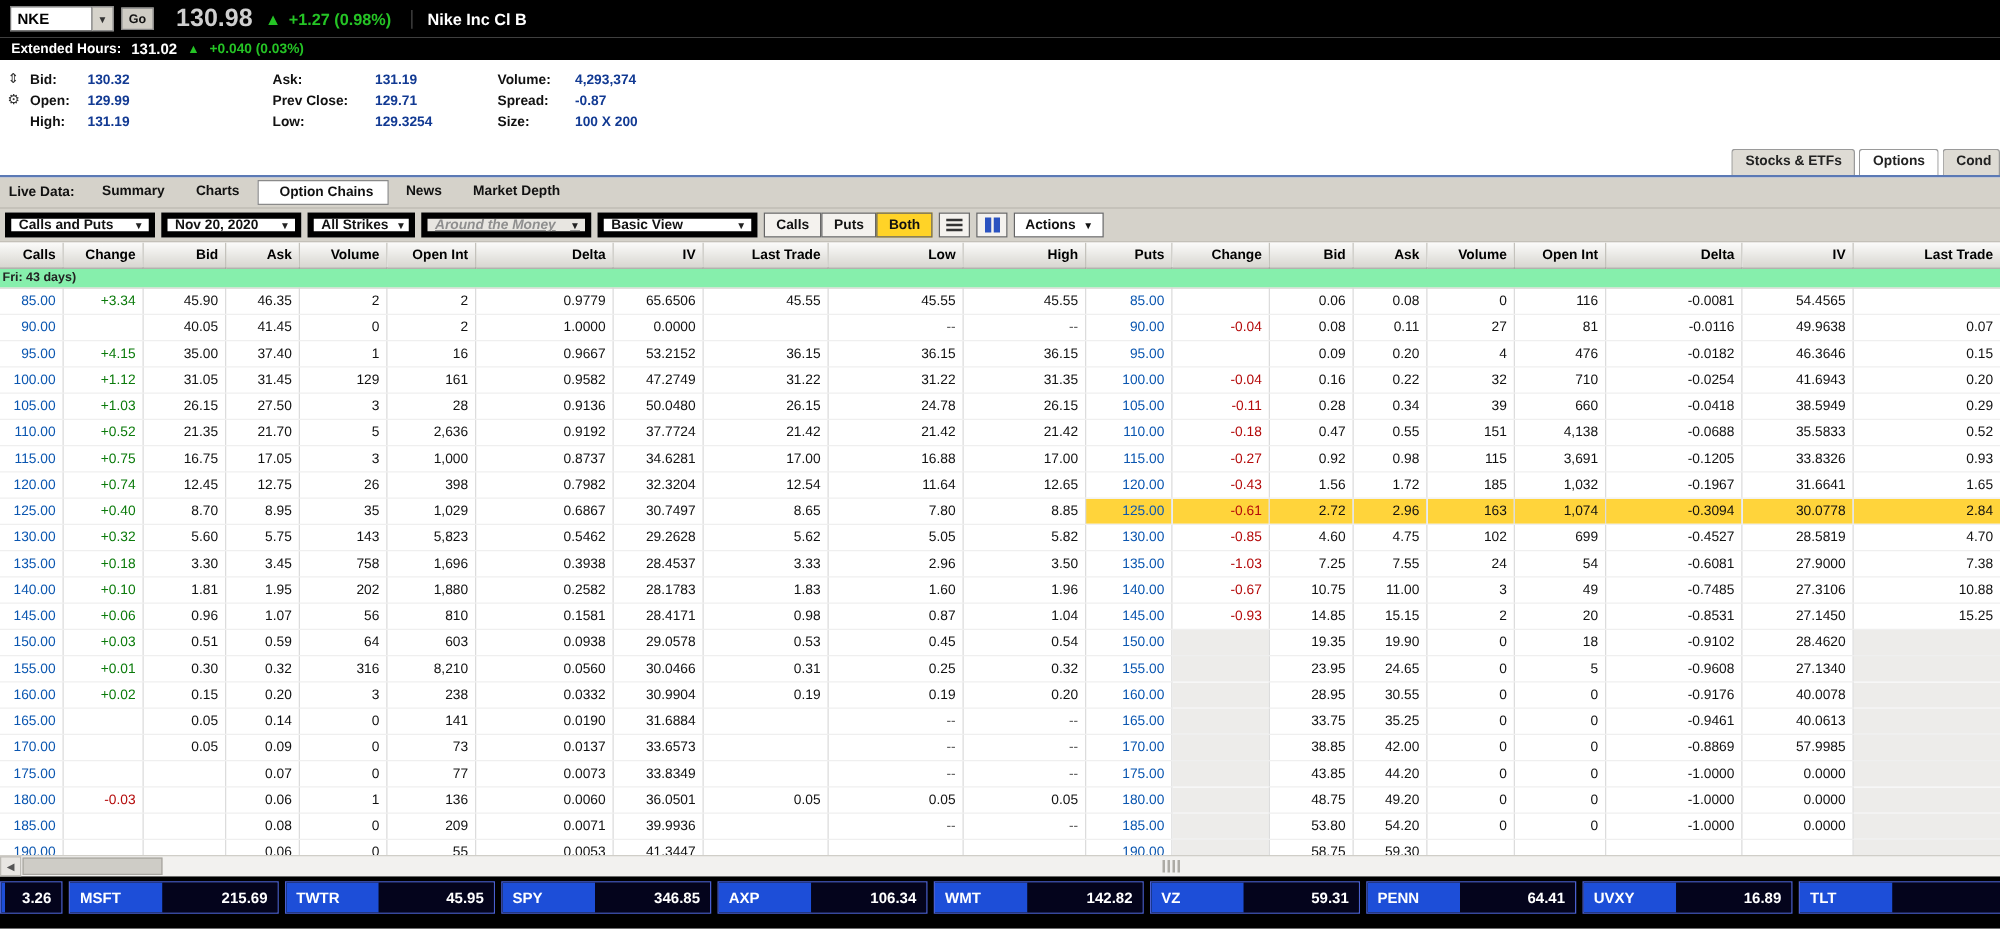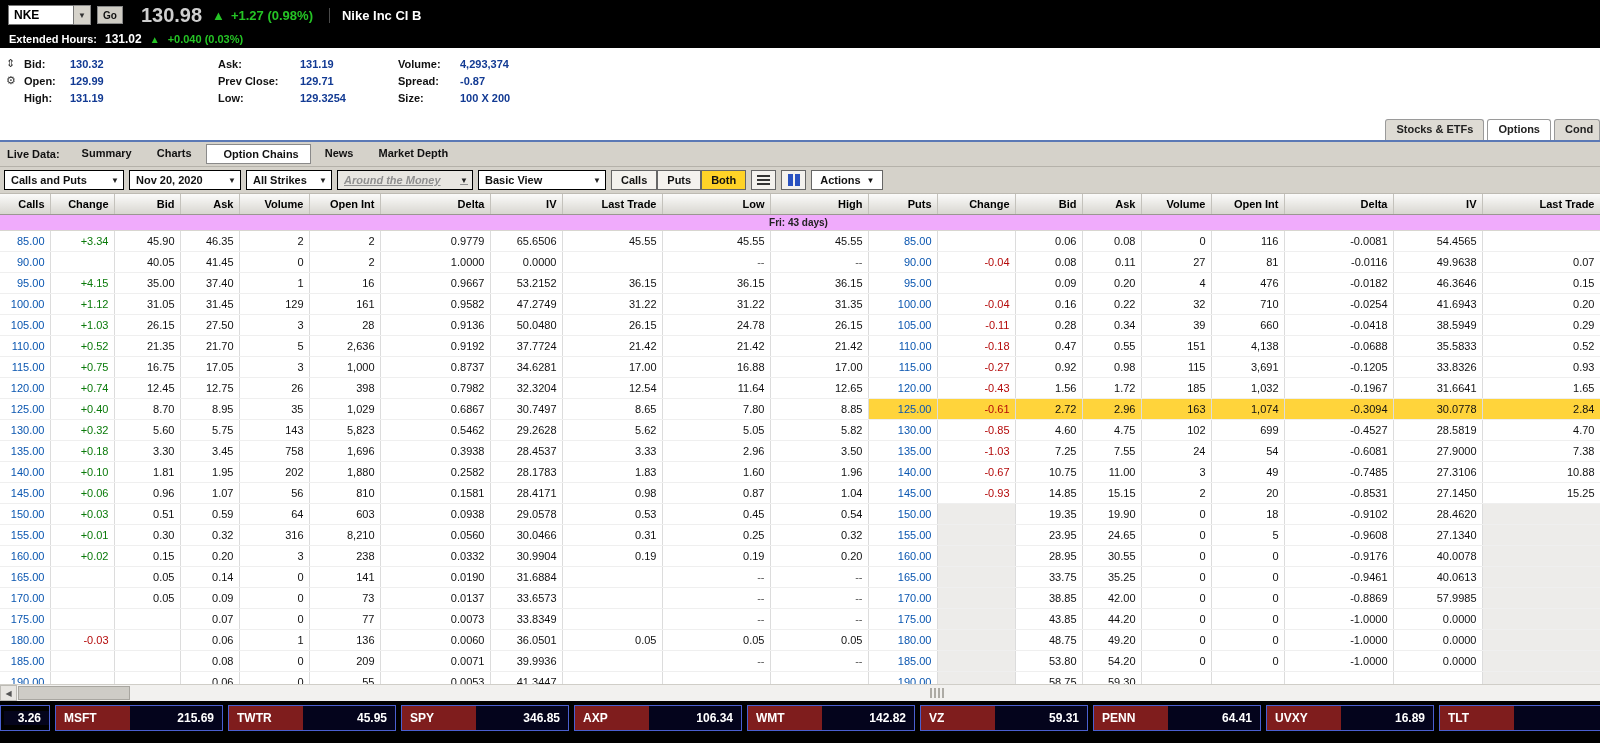--- a/index.html
+++ b/index.html
@@ -40,21 +40,21 @@
   .blueline { height:2px; background:#5b79b5; flex:0 0 auto; }
 
   
   .navrow { height:25px; background:#d5d2ca; display:flex; align-items:center; padding:0 7px; gap:3px; border-bottom:1px solid #b5b2aa; flex:0 0 auto; }
   .livedata { font-size:11px; font-weight:bold; color:#111; margin-right:8px; }
   .navtab { font-size:11px; font-weight:bold; color:#111; padding:3px 11px; white-space:nowrap; }
   .navtab.active { background:#fff; border:1px solid #8a8a8a;padding-left:17px; }
 
   
   .toolbar { height:27px; background:#d5d2ca; display:flex; align-items:center; padding:0 4px; gap:5px; border-bottom:1px solid #bdbab2; flex:0 0 auto; }
-  .combo { height:20px; background:#fff; border:1px solid #000000; display:flex; align-items:center; justify-content:space-between; font-size:11px; font-weight:bold; color:#111; padding:0 4px 0 6px; white-space:nowrap; overflow:hidden; }
+  .combo { height:20px; background:#fff; border:5px solid #000000; display:flex; align-items:center; justify-content:space-between; font-size:11px; font-weight:bold; color:#111; padding:0 4px 0 6px; white-space:nowrap; overflow:hidden; }
   .combo .carat { font-size:8px; color:#222; margin-left:6px; }
   .combo.disabled { background:#e8e6e1; color:#8f8f8f; font-style:italic;text-decoration:underline; }
   .tbtn { height:20px; border:1px solid #666; background:#f4f2ee; font-size:11px; font-weight:bold; color:#111; padding:0 9px; display:flex; align-items:center; font-family:"Liberation Sans", sans-serif; }
   .tbtn.active { background:#ffd327; }
   .iconbtn { width:25px; height:20px; border:1px solid #666; background:#f4f2ee; display:flex; align-items:center; justify-content:center; gap:2px; }
   .hlines { width:13px; display:flex; flex-direction:column; gap:2px; }
   .hlines span { height:2px; background:#333; }
   .vbar { width:5px; height:12px; background:#2a52c0; }
   .actions-btn { height:20px; border:1px solid #666; background:#fff; font-size:11px; font-weight:bold; color:#111; padding:0 8px; display:flex; align-items:center; gap:6px; }
   .actions-btn .carat { font-size:8px; }
@@ -64,35 +64,35 @@
   table { border-collapse:collapse; table-layout:fixed; width:1600px; }
   th { height:20px; background:linear-gradient(#fbfbfa,#d8d6d0); border-right:1px solid #c4c2bc; border-bottom:1px solid #9a9892; font-size:11px; font-weight:bold; text-align:right; padding:0 5px; color:#000; white-space:nowrap; overflow:hidden; }
   td { height:21px; border-right:1px solid #dcdcdc; border-bottom:1px solid #efefef; font-size:11px; text-align:right; padding:0 5px; white-space:nowrap; overflow:hidden; color:#111; }
   td.strike { color:#0a56b0; font-weight:normal; }
   td.pos { color:#0a7a0a; }
   td.neg { color:#b40a0a; }
   td.dash { color:#555; }
   td.putsep, th.putsep { border-left:1px solid #b7b5af; }
   tr.hl td.putside { background:#ffd43b; }
   td.shaded { background:#edecea; }
-  .grouprow td { height:16px; background:#f0abfc; border-bottom:1px solid #d8d6d0; border-right:none; font-weight:bold; font-size:10px; text-align:center; color:#222; padding-left:2px; }
+  .grouprow td { height:16px; background:#86efac; border-bottom:1px solid #d8d6d0; border-right:none; font-weight:bold; font-size:10px; text-align:left; color:#222; padding-left:2px; }
 
   
   .hscroll { height:17px; background:#f2f1ef; border-top:1px solid #d0cec8; position:relative; flex:0 0 auto; }
   .scroll-left { position:absolute; left:0; top:0; width:17px; height:16px; background:#e8e6e2; border:1px solid #bdbbb5; font-size:8px; display:flex; align-items:center; justify-content:center; color:#555; }
   .scroll-thumb { position:absolute; left:18px; top:1px; width:112px; height:14px; background:#ceccc6; border:1px solid #a8a6a0; }
   .grip { position:absolute; left:930px; top:3px; display:flex; gap:2px; }
   .grip span { width:2px; height:10px; background:#adaba5; }
 
   
   .ticker { flex:1; background:#000; display:flex; align-items:flex-start; gap:5px; padding-top:4px; overflow:hidden; }
   .titem { height:26px; flex:0 0 168px; border:1px solid #4a5fd0; display:flex; overflow:hidden; }
-  .tsym { width:74px; background:#7f1d1d; color:#fff; font-weight:bold; font-size:12px; display:flex; align-items:center; padding-left:8px; }
+  .tsym { width:74px; background:#1d4ed8; color:#fff; font-weight:bold; font-size:12px; display:flex; align-items:center; padding-left:8px; }
   .tval { flex:1; background:#04041c; color:#fff; font-weight:bold; font-size:12px; display:flex; align-items:center; justify-content:flex-end; padding-right:8px; }
-  .titem.partial { flex:0 0 50px;align-items:center; }
+  .titem.partial { flex:0 0 50px; }
   .titem.partial .tsym { width:3px; padding:0; }
 </style>
 </head>
 <body>
 
 <div class="app">
 
   <div class="topbar">
     <div class="sym-combo">
       <div class="sym-input">NKE</div>

